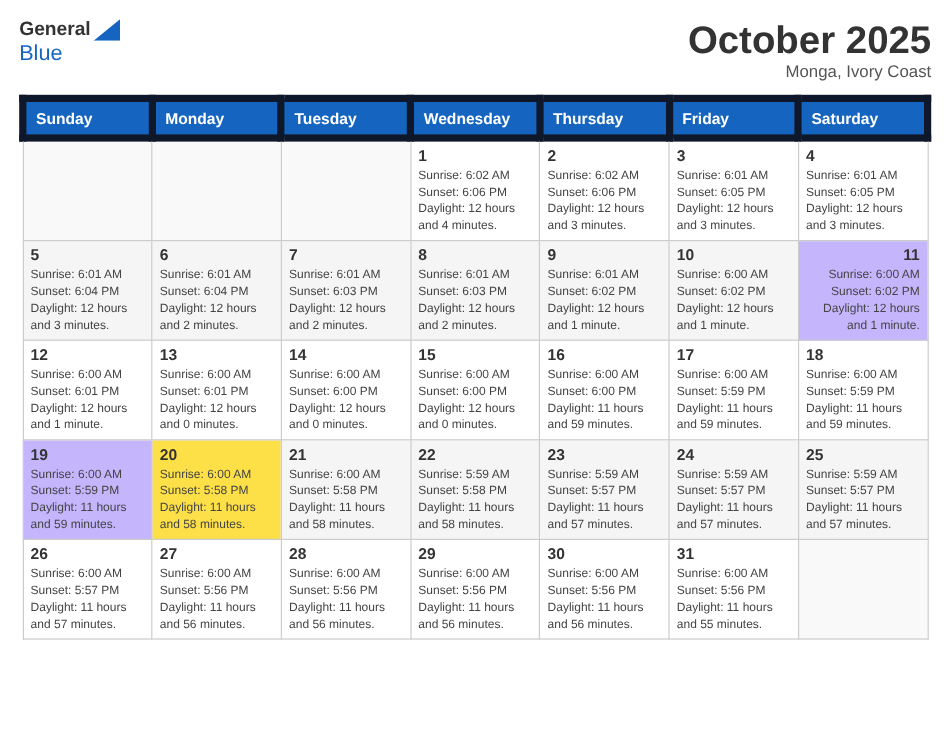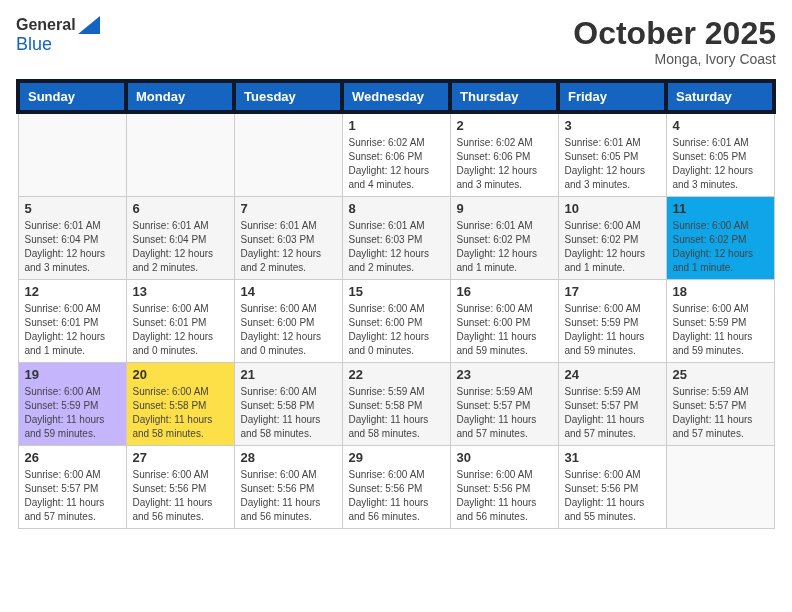--- a/index.html
+++ b/index.html
@@ -43,21 +43,21 @@
       border-collapse: collapse;
       border: 1px solid #ccc;
     }
     .calendar th {
       background: #1565c0;
       color: #fff;
       font-size: 13px;
       font-weight: bold;
       padding: 6px 8px;
       text-align: left;
-      border: 4px solid #0f172a;
+      border: 6px solid #0f172a;
     }
     .calendar td {
       border: 1px solid #ccc;
       vertical-align: top;
       padding: 4px 6px;
       width: calc(100% / 7);
       min-height: 80px;
       font-size: 10.5px;
       color: #333;
       background: #fff;
@@ -169,21 +169,21 @@
           <div class="day-info" style="white-space: pre-line;">Sunrise: 6:01 AM
 Sunset: 6:02 PM
 Daylight: 12 hours and 1 minute.</div>
         </td>
         <td style="background: rgb(245, 245, 245);">
           <span class="day-num">10</span>
           <div class="day-info" style="white-space: pre-line;">Sunrise: 6:00 AM
 Sunset: 6:02 PM
 Daylight: 12 hours and 1 minute.</div>
         </td>
-        <td style="background: #0ea5e9;">
+        <td style="background: #c4b5fd; text-align: right;">
           <span class="day-num">11</span>
           <div class="day-info" style="white-space: pre-line;">Sunrise: 6:00 AM
 Sunset: 6:02 PM
 Daylight: 12 hours and 1 minute.</div>
         </td>
       </tr>
       <tr>
         <td>
           <span class="day-num">12</span>
           <div class="day-info" style="white-space: pre-line;">Sunrise: 6:00 AM

